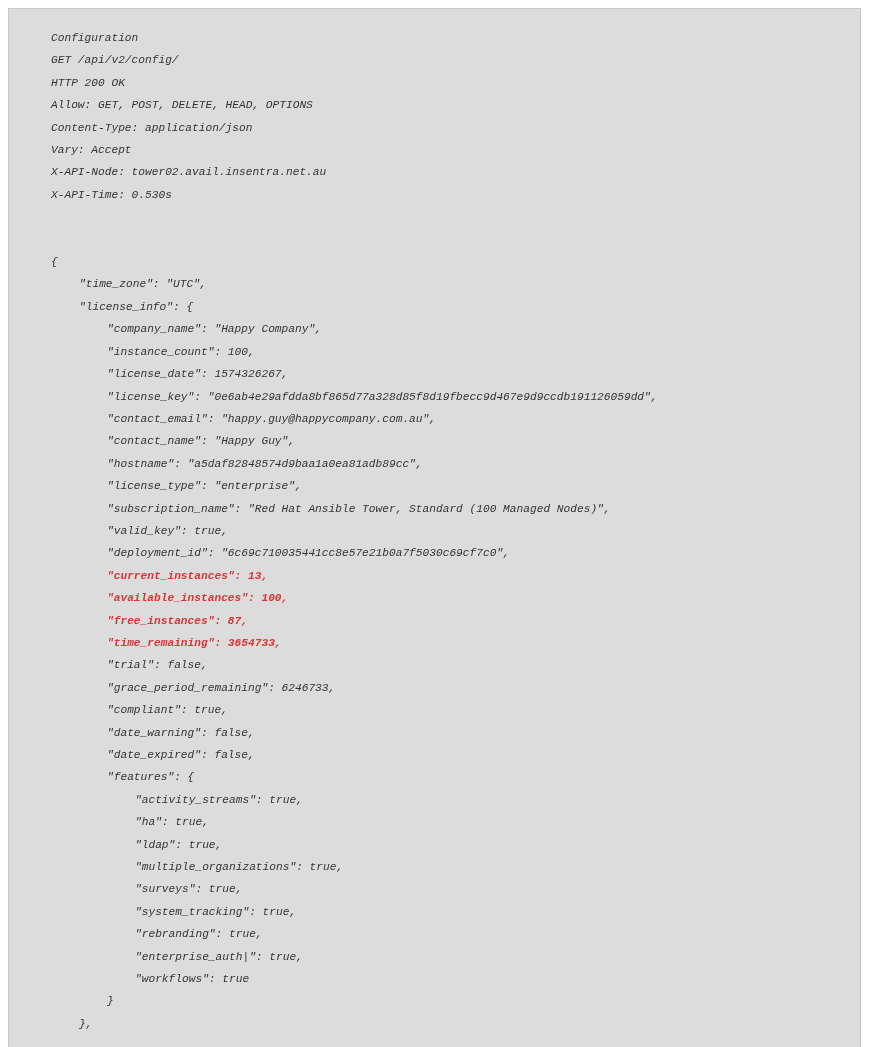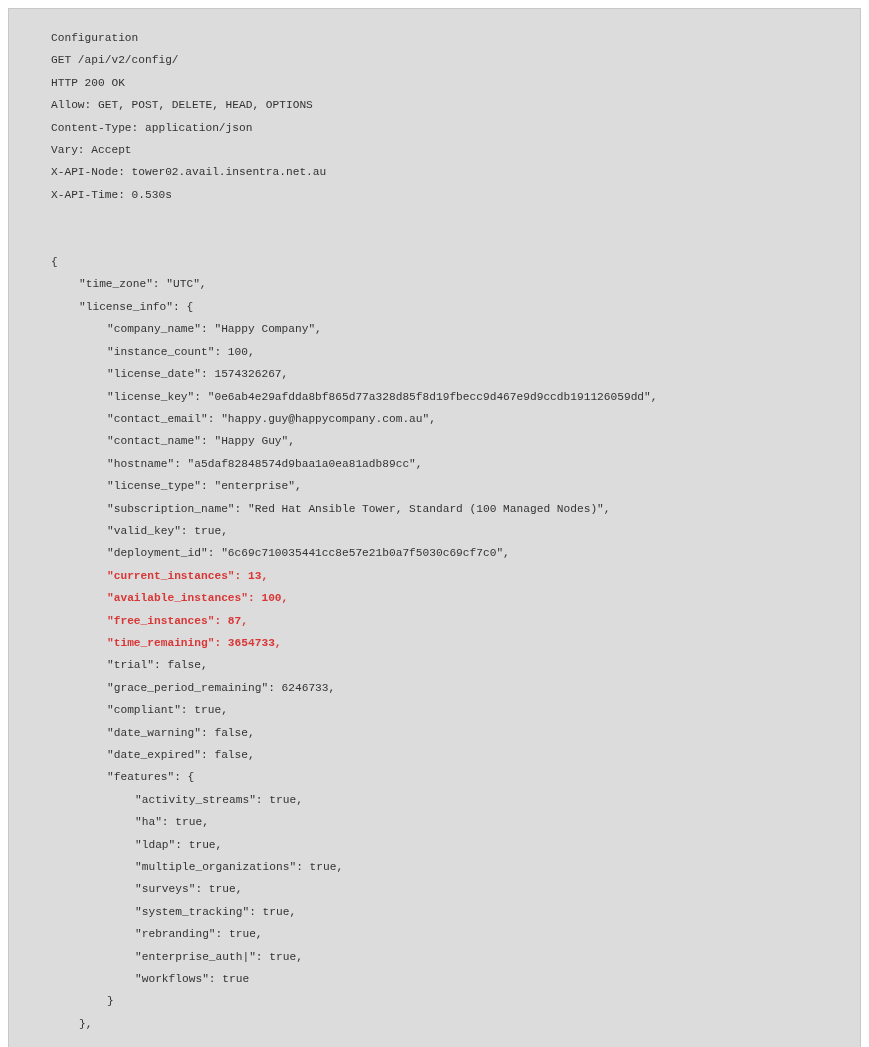--- a/index.html
+++ b/index.html
@@ -19,18 +19,18 @@
       font-size: 11.2px;
       line-height: 2.0;
       color: #333333;
       white-space: pre;
       overflow-x: auto;
     }
     .indent-1 { padding-left: 28px; display: block; }
     .indent-2 { padding-left: 56px; display: block; }
     .indent-3 { padding-left: 84px; display: block; }
     .highlight { color: #d93636; font-weight: bold; }
-    .line { display: block; }
+    .line { display: block; font-style: italic; }
   </style>
 </head>
 <body>
 
 <div class="code-block"><span class="line">Configuration</span><span class="line">GET /api/v2/config/</span><span class="line">HTTP 200 OK</span><span class="line">Allow: GET, POST, DELETE, HEAD, OPTIONS</span><span class="line">Content-Type: application/json</span><span class="line">Vary: Accept</span><span class="line">X-API-Node: tower02.avail.insentra.net.au</span><span class="line">X-API-Time: 0.530s</span><span class="line"> </span><span class="line"> </span><span class="line">{</span><span class="line indent-1">"time_zone": "UTC",</span><span class="line indent-1">"license_info": {</span><span class="line indent-2">"company_name": "Happy Company",</span><span class="line indent-2">"instance_count": 100,</span><span class="line indent-2">"license_date": 1574326267,</span><span class="line indent-2">"license_key": "0e6ab4e29afdda8bf865d77a328d85f8d19fbecc9d467e9d9ccdb191126059dd",</span><span class="line indent-2">"contact_email": "happy.guy@happycompany.com.au",</span><span class="line indent-2">"contact_name": "Happy Guy",</span><span class="line indent-2">"hostname": "a5daf82848574d9baa1a0ea81adb89cc",</span><span class="line indent-2">"license_type": "enterprise",</span><span class="line indent-2">"subscription_name": "Red Hat Ansible Tower, Standard (100 Managed Nodes)",</span><span class="line indent-2">"valid_key": true,</span><span class="line indent-2">"deployment_id": "6c69c710035441cc8e57e21b0a7f5030c69cf7c0",</span><span class="line indent-2 highlight">"current_instances": 13,</span><span class="line indent-2 highlight">"available_instances": 100,</span><span class="line indent-2 highlight">"free_instances": 87,</span><span class="line indent-2 highlight">"time_remaining": 3654733,</span><span class="line indent-2">"trial": false,</span><span class="line indent-2">"grace_period_remaining": 6246733,</span><span class="line indent-2">"compliant": true,</span><span class="line indent-2">"date_warning": false,</span><span class="line indent-2">"date_expired": false,</span><span class="line indent-2">"features": {</span><span class="line indent-3">"activity_streams": true,</span><span class="line indent-3">"ha": true,</span><span class="line indent-3">"ldap": true,</span><span class="line indent-3">"multiple_organizations": true,</span><span class="line indent-3">"surveys": true,</span><span class="line indent-3">"system_tracking": true,</span><span class="line indent-3">"rebranding": true,</span><span class="line indent-3">"enterprise_auth|": true,</span><span class="line indent-3">"workflows": true</span><span class="line indent-2">}</span><span class="line indent-1">},</span></div>
 
 </body></html>

